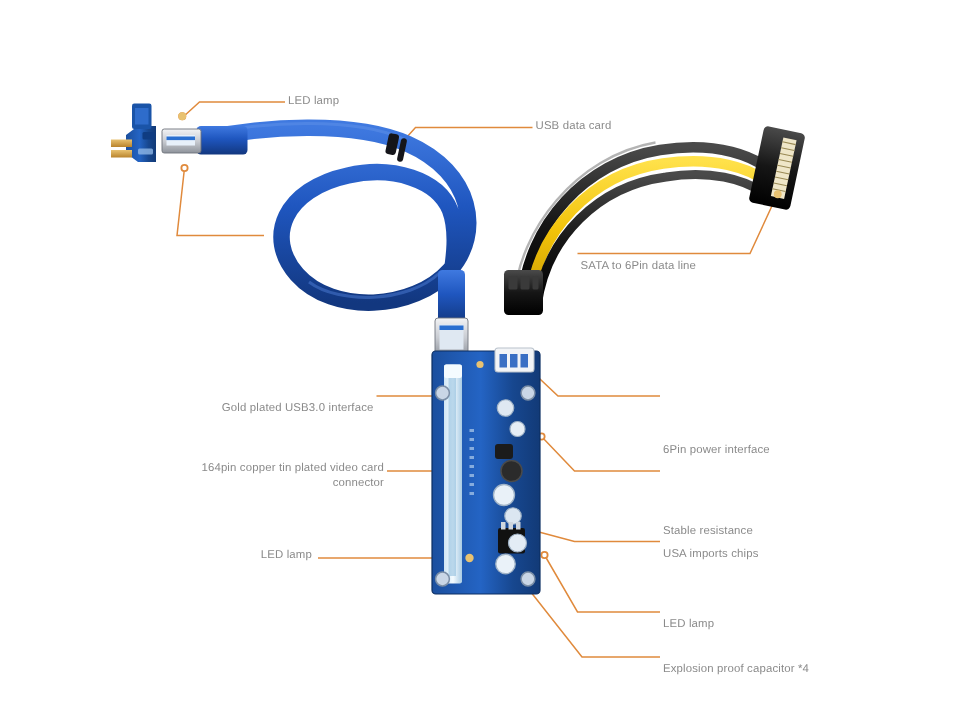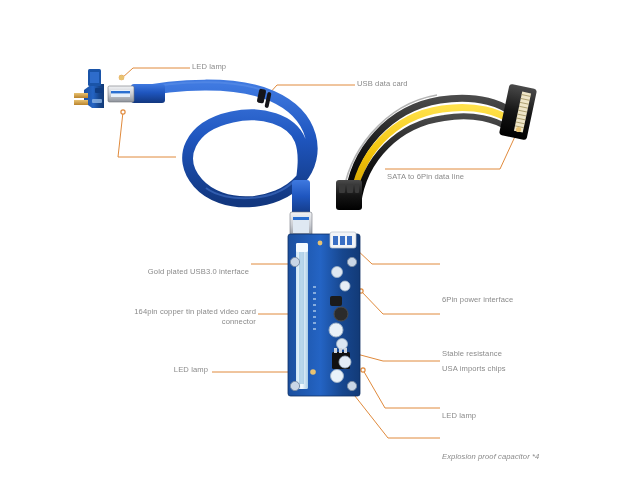--- a/index.html
+++ b/index.html
@@ -194,15 +194,15 @@
 <div class="lbl" style="left:357px;top:79px;">USB data card</div>
 <div class="lbl" style="left:387px;top:172px;">SATA to 6Pin data line</div>
 <div class="lbl r" style="left:91px;top:267px;width:158px;">Gold plated USB3.0 interface</div>
 <div class="lbl" style="left:442px;top:267px;margin-top:28px;">6Pin power interface</div>
 <div class="lbl r" style="left:120px;top:307px;width:136px;">164pin copper tin plated video card
 connector</div>
 <div class="lbl" style="left:442px;top:317px;margin-top:32px;">Stable resistance</div>
 <div class="lbl r" style="left:120px;top:365px;width:88px;">LED lamp</div>
 <div class="lbl" style="left:442px;top:364px;text-align:right;">USA imports chips</div>
 <div class="lbl" style="left:442px;top:411px;">LED lamp</div>
-<div class="lbl" style="left:442px;top:452px;font-style:italic;">Explosion proof capacitor *4</div>
+<div class="lbl" style="left:442px;top:441px;">Explosion proof capacitor *4</div>
 
 </div>
 
 </body></html>

